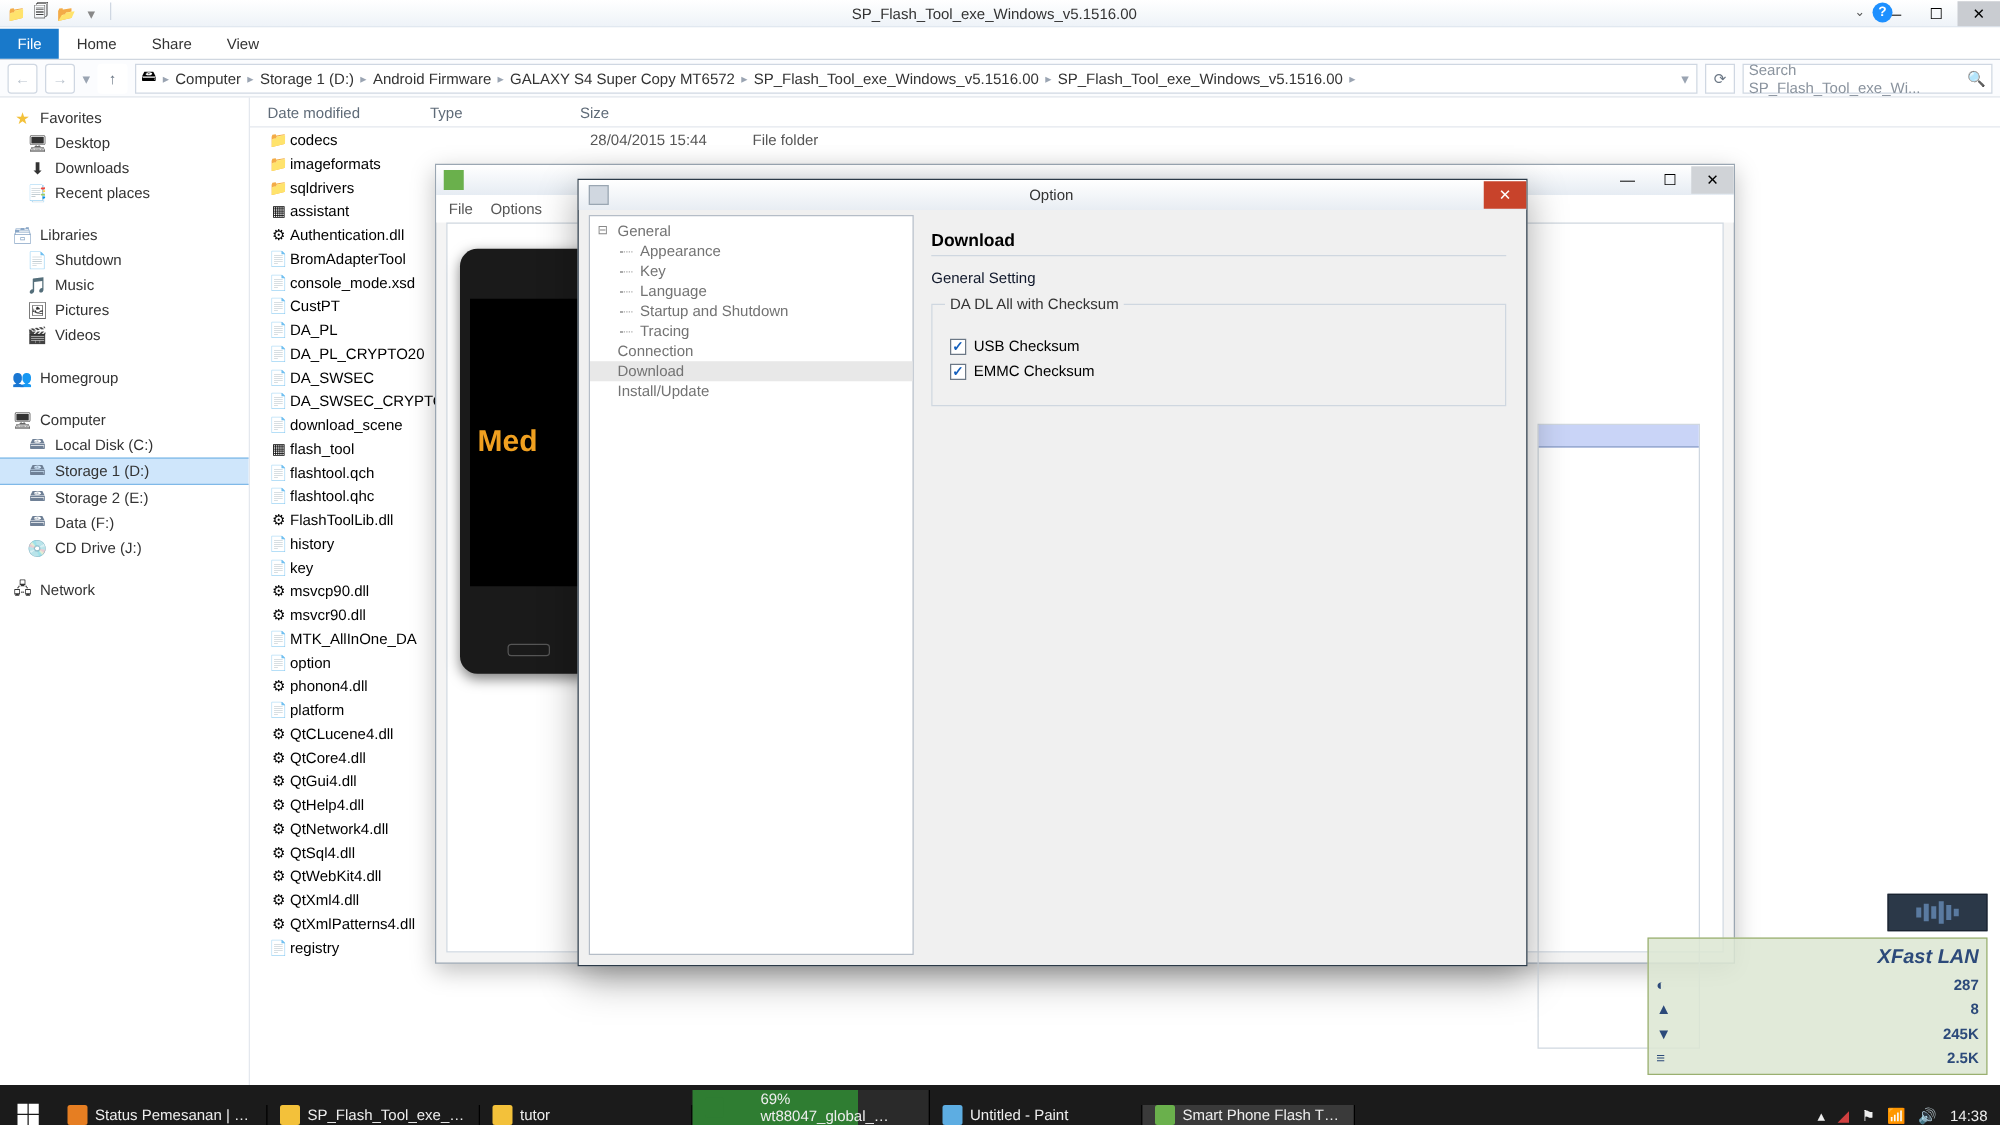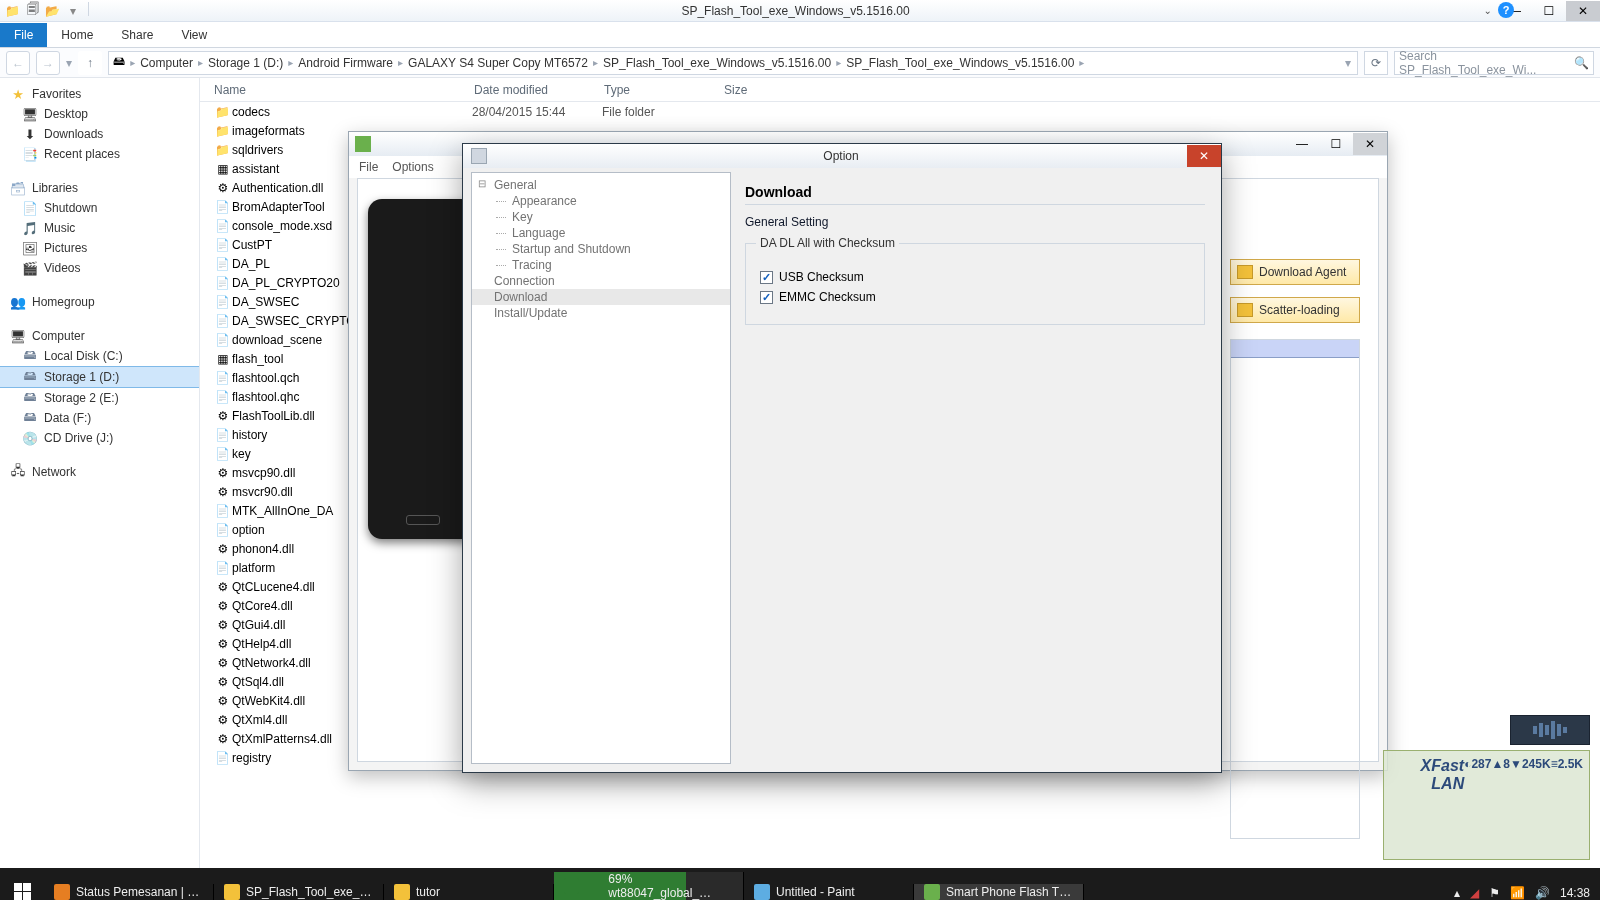--- a/index.html
+++ b/index.html
@@ -102,21 +102,21 @@
 .winlogo{ display:grid; grid-template-columns:8px 8px; grid-template-rows:8px 8px; gap:1px;}
 .winlogo span{ background:#fff;}
 .task { display:flex; align-items:center; gap:6px; padding:0 10px; border-right:1px solid #000; min-width:170px; max-width:190px;}
 .task .tic{ width:16px;height:16px; background:#888; border-radius:2px;}
 .task.active{ background:#3a3a3a;}
 .task.dl{ background:linear-gradient(90deg,#2f7d32 70%,#2a2a2a 70%);gap:29px;}
 .tray{ margin-left:auto; display:flex; align-items:center; gap:10px; padding:0 10px; font-size:11px;}
 .tray .ic{ font-size:12px;}
 
 
-.netwidget{ position:absolute; right:10px; bottom:40px; width:207px; height:110px; background:rgba(220,230,210,.85); border:1px solid #9ab070; display:flex; justify-content:space-between; padding:6px; font-size:11px;}
+.netwidget{ position:absolute; right:10px; bottom:40px; width:272px; height:110px; background:rgba(220,230,210,.85); border:1px solid #9ab070; display:flex; flex-direction:column; justify-content:space-between; padding:6px; font-size:11px;}
 .netwidget .brand{ font-weight:bold; font-style:italic; color:#2c4a7a; font-size:16px; text-align:right;}
 .netwidget .row{ display:flex; justify-content:space-between; color:#2c4a7a; font-weight:bold;}
 .eqwidget{ position:absolute; right:10px; bottom:155px; width:80px; height:30px; background:#2b3848; border:1px solid #1a2330; display:flex; align-items:center; justify-content:center; gap:2px;}
 .eqwidget span{ width:4px; background:#5a7aa0;}
 </style>
 </head>
 <body>
 
 <div class="explorer-titlebar">
   <div class="qat">
@@ -251,21 +251,20 @@
     <div class="nav-group">
       <div class="nav-item root">
           <span class="ic">🖧</span>
           <span>Network</span>
         </div>
     </div>
   </div>
 
   <div class="list-pane">
     <div class="cols">
-      <div class="c-name">Name</div>
       <div class="c-date">Date modified</div>
       <div class="c-type">Type</div>
       <div class="c-size">Size</div>
     </div>
     <div class="files" id="file-list">
         <div class="file-row">
           <span class="fic">📁</span>
           <span class="fname">codecs</span>
           <span class="fdate">28/04/2015 15:44</span>
           <span class="ftype">File folder</span>
@@ -531,31 +530,22 @@
       <div>☐</div>
       <div class="fclose">✕</div>
     </div>
   </div>
   <div class="flash-menu">
     <span>File</span>
     <span>Options</span>
   </div>
   <div class="flash-body">
     <div class="phone">
+      <div class="screen">Med</div>
       <div class="homebtn"></div>
-    </div>
-    <div class="flash-right-btns">
-      <div class="btn">
-          <span class="fic"></span>
-          <span>Download Agent</span>
-        </div>
-      <div class="btn">
-          <span class="fic"></span>
-          <span>Scatter-loading</span>
-        </div>
     </div>
     <div class="flash-table">
       <div class="hdr"></div>
     </div>
   </div>
 </div>
 
 <div class="option-dialog">
   <div class="opt-title">
     <span class="oic"></span>

